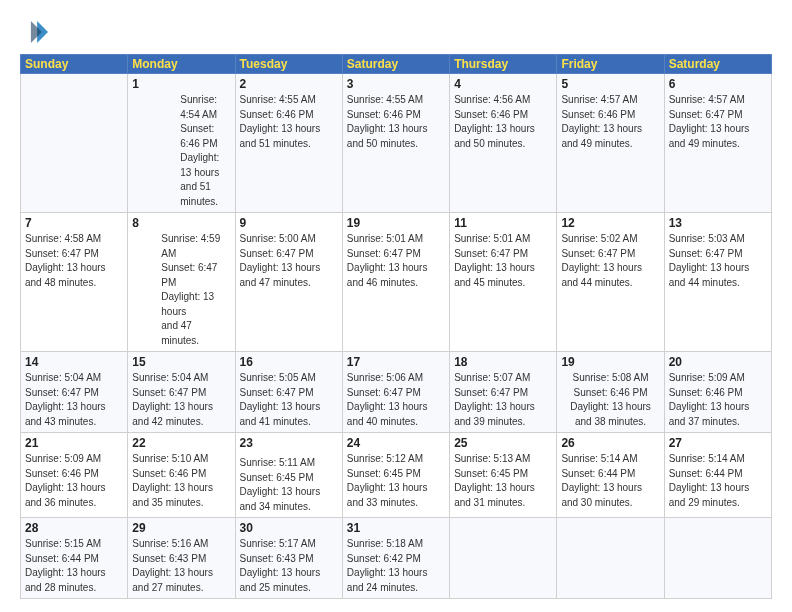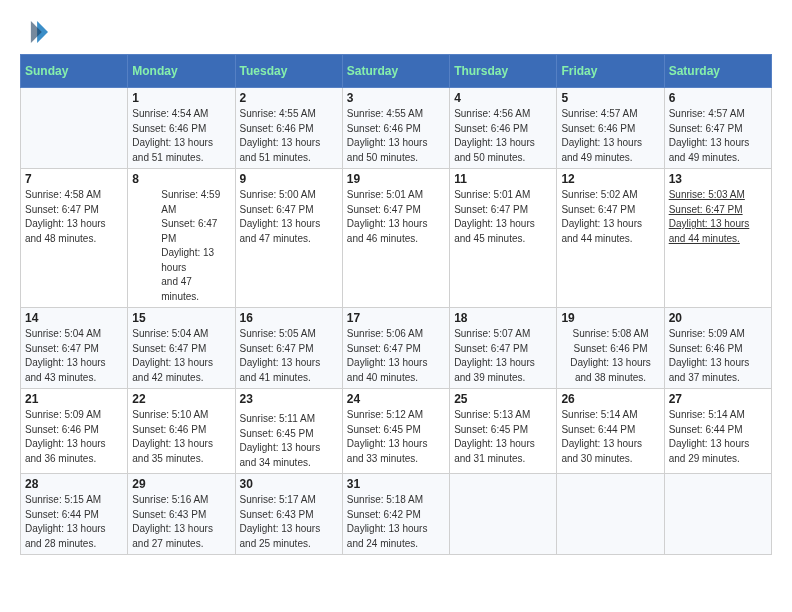--- a/index.html
+++ b/index.html
@@ -54,24 +54,24 @@
       font-size: 14px;
       color: #444;
     }
     table {
       width: 100%;
       border-collapse: collapse;
       table-layout: fixed;
     }
     thead tr th {
       background: #3b6cb7;
-      color: #86efac;
+      color: #fde047;
       font-size: 12px;
       font-weight: bold;
-      padding: 9px 4px;
+      padding: 2px 4px;
       text-align: left;
       border: 1px solid #5580c4;
     }
     tbody tr td {
       vertical-align: top;
       font-size: 10.5px;
       color: #222;
       padding: 3px 4px 3px 4px;
       border: 1px solid #d0d0d0;
       height: 72px;
@@ -124,21 +124,21 @@
           <th>Thursday</th>
           <th>Friday</th>
           <th>Saturday</th>
         </tr>
     </thead>
     <tbody id="tbody">
         <tr>
           <td></td>
           <td>
             <div class="day-num">1</div>
-            <div class="cell-text" style="white-space: pre-line;">Sunrise: 4:54 AM
+            <div class="cell-text" style="white-space: pre-line; margin-left: 48px;">Sunrise: 4:54 AM
 Sunset: 6:46 PM
 Daylight: 13 hours
 and 51 minutes.</div>
           </td>
           <td>
             <div class="day-num">2</div>
             <div class="cell-text" style="white-space: pre-line;">Sunrise: 4:55 AM
 Sunset: 6:46 PM
 Daylight: 13 hours
 and 51 minutes.</div>
@@ -210,21 +210,21 @@
           </td>
           <td>
             <div class="day-num">12</div>
             <div class="cell-text" style="white-space: pre-line;">Sunrise: 5:02 AM
 Sunset: 6:47 PM
 Daylight: 13 hours
 and 44 minutes.</div>
           </td>
           <td>
             <div class="day-num">13</div>
-            <div class="cell-text" style="white-space: pre-line; text-decoration: underline;">Sunrise: 5:03 AM
+            <div class="cell-text" style="white-space: pre-line;">Sunrise: 5:03 AM
 Sunset: 6:47 PM
 Daylight: 13 hours
 and 44 minutes.</div>
           </td>
         </tr>
         <tr>
           <td>
             <div class="day-num">14</div>
             <div class="cell-text" style="white-space: pre-line;">Sunrise: 5:04 AM
 Sunset: 6:47 PM

